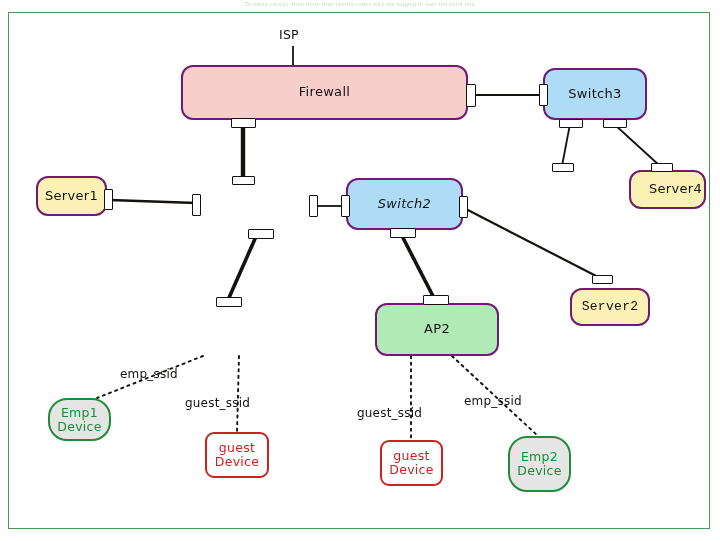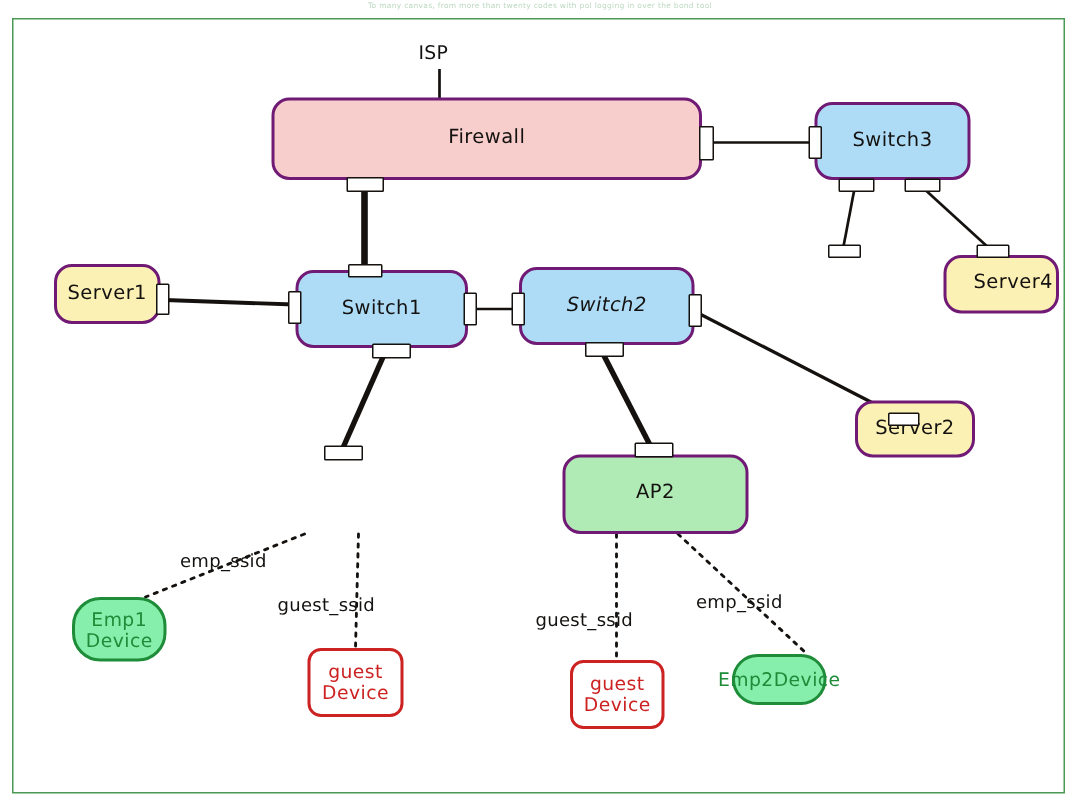--- a/index.html
+++ b/index.html
@@ -60,21 +60,21 @@
     font-size: 13px;
     color: #141210;
     line-height: 1.12;
     letter-spacing: 0.3px;
     z-index: 3;
   }
   .node.fw    { background: #f8cecc; }
   .node.sw    { background: #aedcf7; }
   .node.srv   { background: #fcf1b4; }
   .node.ap    { background: #b0eab4; }
-  .node.dev-g { background: #86efac; border-color: #1e8c38; color: #1e8c38; border-width: 2px; border-radius: 19px; font-size: 12.5px; }
+  .node.dev-g { background: #e5e5e5; border-color: #1e8c38; color: #1e8c38; border-width: 2px; border-radius: 19px; font-size: 12.5px; }
   .node.dev-r { background: #ffffff; border-color: #cc2222; color: #cc2222; border-width: 2px; border-radius: 9px; font-size: 12.5px; }
   
   .port {
     position: absolute;
     background: #ffffff;
     border: 1.6px solid #14110f;
     box-sizing: border-box;
     z-index: 4;
     border-radius: 1px;
   }
@@ -143,29 +143,28 @@
   <div class="port" style="left:592px; top:275px; width:21px; height:9px;"></div>
   <div class="port" style="left:552px; top:163px; width:22px; height:9px;"></div>
   <div class="port" style="left:651px; top:163px; width:22px; height:9px;"></div>
   <div class="port" style="left:216px; top:297px; width:26px; height:10px;"></div>
   <div class="port" style="left:423px; top:295px; width:26px; height:10px;"></div>
 
   <div class="label" style="left:279px; top:27px;">ISP</div>
 
   <div class="node fw" style="left:181px; top:65px; width:287px; height:55px;">Firewall</div>
 
-  <div class="node sw" style="left:197px; top:180px; width:115px; height:52px;">Switch1</div>
 
   <div class="node sw" style="left:346px; top:178px; width:117px; height:52px;font-style:italic;">Switch2</div>
 
   <div class="node sw" style="left:543px; top:68px; width:104px; height:52px;">Switch3</div>
 
   <div class="node srv" style="left:36px; top:176px; width:71px; height:40px;">Server1</div>
 
-  <div class="node srv" style="left:570px; top:267px; width:80px; height:38px;">Server2</div>
+  <div class="node srv" style="left:570px; top:288px; width:80px; height:38px;font-family:Liberation Mono, monospace;">Server2</div>
 
 
   <div class="node srv" style="left:629px; top:170px; width:77px; height:39px;padding-left:16px;">Server4</div>
 
 
   <div class="node ap" style="left:375px; top:303px; width:124px; height:53px;">AP2</div>
 
   <div class="node dev-g" style="left:48px; top:398px; width:63px; height:43px; flex-direction:column;">
     <span>Emp1</span>
     <span>Device</span>
@@ -174,21 +173,21 @@
   <div class="node dev-r" style="left:205px; top:432px; width:64px; height:46px; flex-direction:column;">
     <span>guest</span>
     <span>Device</span>
   </div>
 
   <div class="node dev-r" style="left:380px; top:440px; width:63px; height:46px; flex-direction:column;">
     <span>guest</span>
     <span>Device</span>
   </div>
 
-  <div class="node dev-g" style="left:488px; top:436px; width:63px; height:34px; ">
+  <div class="node dev-g" style="left:508px; top:436px; width:63px; height:56px; flex-direction:column;">
     <span>Emp2</span>
     <span>Device</span>
   </div>
 
   <div class="label ssid" style="left:120px; top:367px;">emp_ssid</div>
   <div class="label ssid" style="left:185px; top:396px;">guest_ssid</div>
   <div class="label ssid" style="left:357px; top:406px;">guest_ssid</div>
   <div class="label ssid" style="left:464px; top:394px;">emp_ssid</div>
 
 </div>

